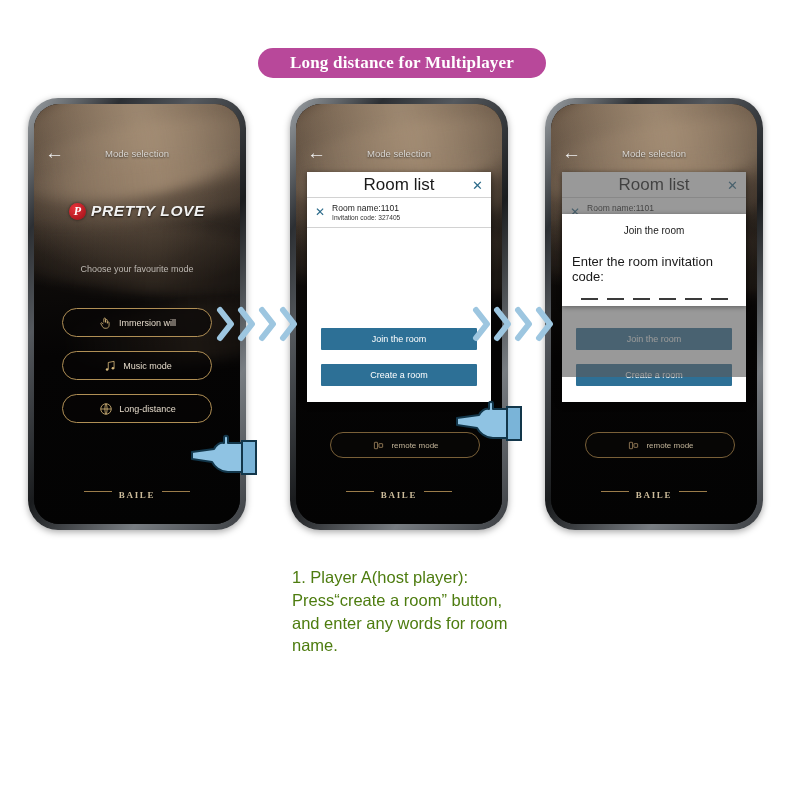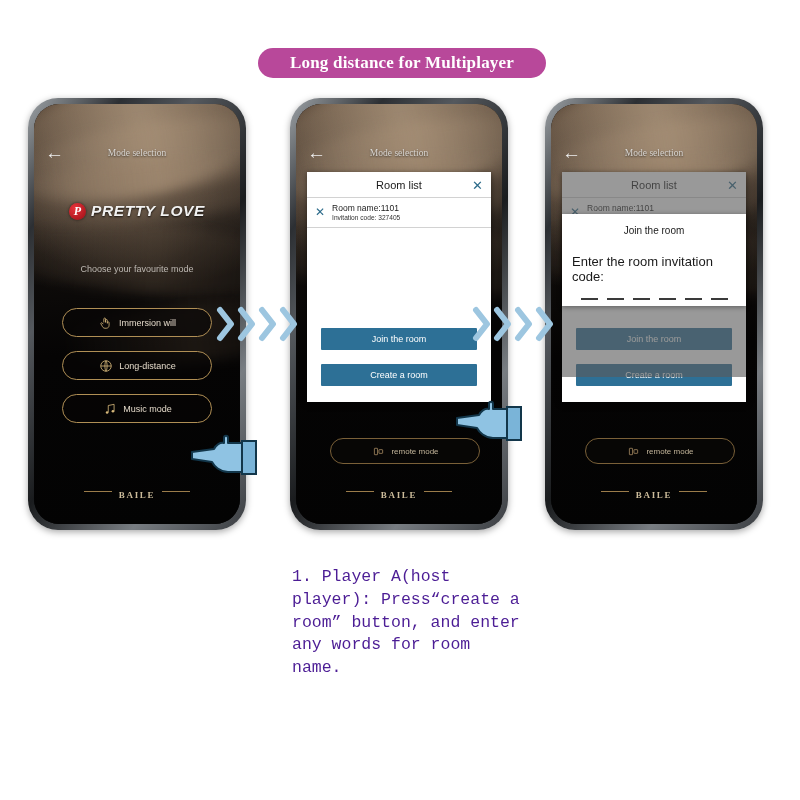--- a/index.html
+++ b/index.html
@@ -82,21 +82,20 @@
     position: absolute; left: 11px; top: 40px;
     width: 18px; height: 18px;
     color: #efefef; font-size: 19px; line-height: 18px;
     text-align: center;
   }
   .nav-title {
     position: absolute; left: 0; right: 0; top: 44px;
     text-align: center;
     color: #d9d6d2; font-size: 9.5px;
     text-shadow: 0 1px 2px rgba(0,0,0,0.6);
-    font-family: Liberation Serif, serif;
   }
 
   .logo-row {
     position: absolute; left: 0; right: 0; top: 98px;
     display: flex; align-items: center; justify-content: center; gap: 5px;
   }
   .logo-badge {
     width: 17px; height: 17px; border-radius: 50%;
     background: radial-gradient(circle at 35% 30%, #e8343c, #9b0d14);
     color: #ffffff; font-family: "Liberation Serif", serif;
@@ -137,21 +136,21 @@
 
   .baile-row {
     position: absolute; left: 0; right: 0; bottom: 24px;
     display: flex; align-items: center; justify-content: center; gap: 7px;
   }
   .baile-line { width: 28px; height: 1px; background: #9b7c4a; }
   .baile-text { color: #cbbb9a; font-size: 9px; font-weight: bold;
                 letter-spacing: 1.7px; font-family: "Liberation Serif", serif; margin-top: 8px; }
 
   .remote-btn {
-    position: absolute; left: 34px; bottom: 60px;
+    position: absolute; left: 34px; bottom: 66px;
     width: 150px; height: 26px;
     border: 1px solid #7a6038; border-radius: 13px;
     background: rgba(10,8,6,0.6);
     display: flex; align-items: center; justify-content: center; gap: 5px;
     color: #c2b499; font-size: 8px;
     box-sizing: border-box;
   }
 
   
   .dialog {
@@ -159,21 +158,21 @@
     width: 184px;
     background: #ffffff;
     box-shadow: 0 1px 6px rgba(0,0,0,0.5);
     overflow: hidden;
   }
   .dialog-head {
     position: relative; height: 25px;
     display: flex; align-items: center; justify-content: center;
     border-bottom: 1px solid #d2d2d2;
   }
-  .dialog-title { color: #1a1a1a; font-size: 11px; text-align: center; }
+  .dialog-title { color: #1a1a1a; font-size: 17px; text-align: center; }
   .dialog-close {
     position: absolute; right: 8px; top: 50%; transform: translateY(-50%);
     color: #2c6b8a; font-size: 13px; line-height: 1;
   }
   .room-row {
     display: flex; align-items: center; gap: 7px;
     padding: 5px 8px 6px 8px;
     border-bottom: 1px solid #d2d2d2;
   }
   .room-x { color: #2c6b8a; font-size: 12px; line-height: 1; }
@@ -225,22 +224,22 @@
   .chev { width: 20px; height: 44px; }
 
   
   .hand { position: absolute; }
   #hand1 { left: 190px; top: 432px; }
   #hand2 { left: 455px; top: 398px; }
 
   
   .caption {
     position: absolute;
-    font-family: Liberation Mono, monospace;
-    font-size: 16.5px; color: #4c1d95;
+    font-family: Liberation Sans, sans-serif;
+    font-size: 16.5px; color: #4d7c0f;
     line-height: 1.38;
     white-space: pre-line;
   }
   #caption1 { left: 292px; top: 566px; width: 230px; }
   #caption2 { left: 548px; top: 566px; width: 240px; }
 </style>
 </head>
 <body>
 
 <div id="root">
@@ -267,40 +266,40 @@
         <div class="choose-text">Choose your favourite mode</div>
 
         <div class="mode-list">
           <div class="mode-btn">
             <span class="mode-icon">
               <svg width="14" height="14" viewBox="0 0 24 24" fill="none" stroke="#d6b87a" stroke-width="1.4">
                 <path d="M10 11V5a1.5 1.5 0 013 0v6M13 11V7.5a1.5 1.5 0 013 0V13M16 11.5a1.5 1.5 0 013 0V16c0 3-2 5-5 5h-2c-3 0-4-2-5-4l-2-3.5a1.4 1.4 0 012.4-1.4L9 14"></path>
               </svg>
             </span>
             <span>Immersion will</span>
-          </div>
-          <div class="mode-btn">
-            <span class="mode-icon">
-              <svg width="14" height="14" viewBox="0 0 24 24" fill="none" stroke="#d6b87a" stroke-width="1.4">
-                <circle cx="12" cy="12" r="9"></circle>
-                  <path d="M3 12h18M12 3c2.6 3 2.6 15 0 18M12 3c-2.6 3-2.6 15 0 18"></path>
-              </svg>
-            </span>
-            <span>Long-distance</span>
           </div>
           <div class="mode-btn">
             <span class="mode-icon">
               <svg width="14" height="14" viewBox="0 0 24 24" fill="none" stroke="#d6b87a" stroke-width="1.4">
                 <path d="M9 18V6l10-2v12"></path>
                   <circle cx="7" cy="18" r="2.2" fill="#d6b87a" stroke="none"></circle>
                 <circle cx="17" cy="16" r="2.2" fill="#d6b87a" stroke="none"></circle>
               </svg>
             </span>
             <span>Music mode</span>
           </div>
+          <div class="mode-btn">
+            <span class="mode-icon">
+              <svg width="14" height="14" viewBox="0 0 24 24" fill="none" stroke="#d6b87a" stroke-width="1.4">
+                <circle cx="12" cy="12" r="9"></circle>
+                  <path d="M3 12h18M12 3c2.6 3 2.6 15 0 18M12 3c-2.6 3-2.6 15 0 18"></path>
+              </svg>
+            </span>
+            <span>Long-distance</span>
+          </div>
         </div>
 
         <div class="baile-row">
           <span class="baile-line"></span>
           <span class="baile-text">BAILE</span>
           <span class="baile-line"></span>
         </div>
       </div>
     </div>
   </div>

